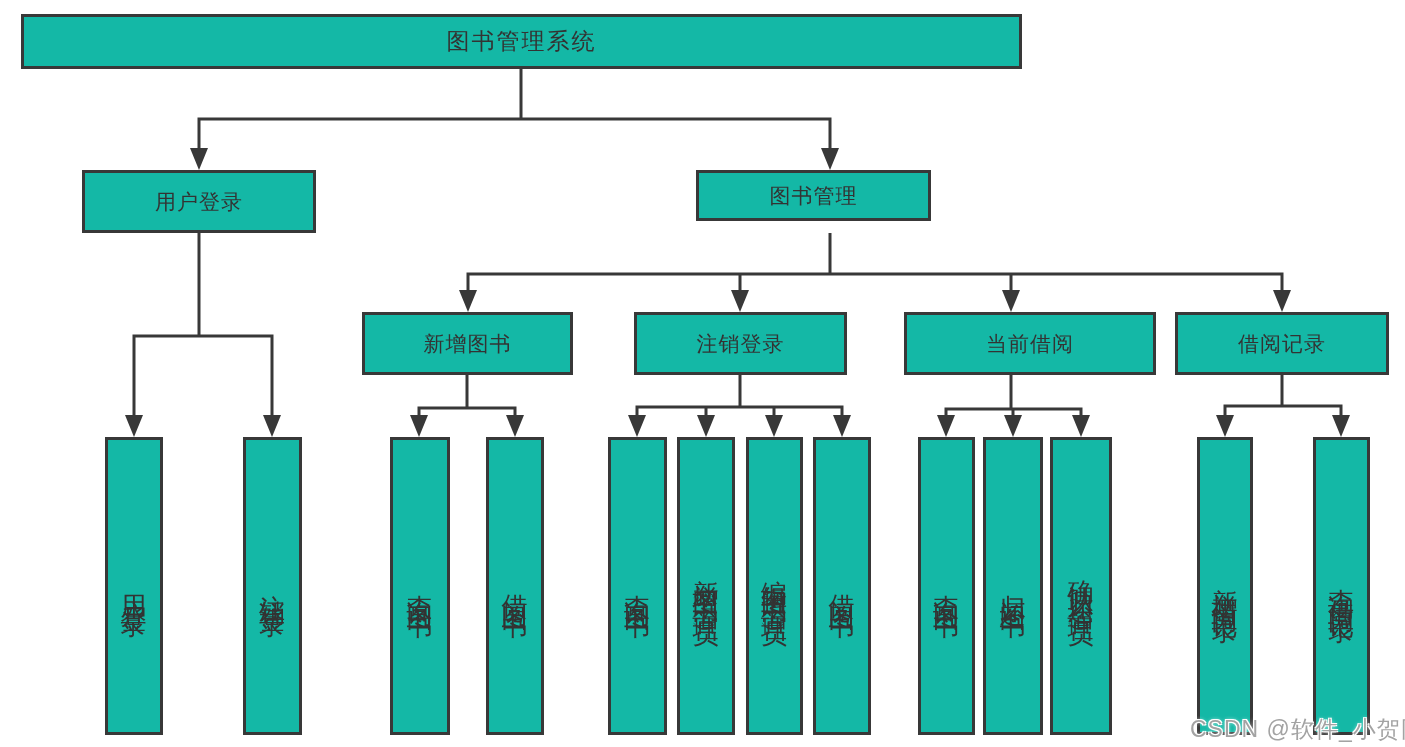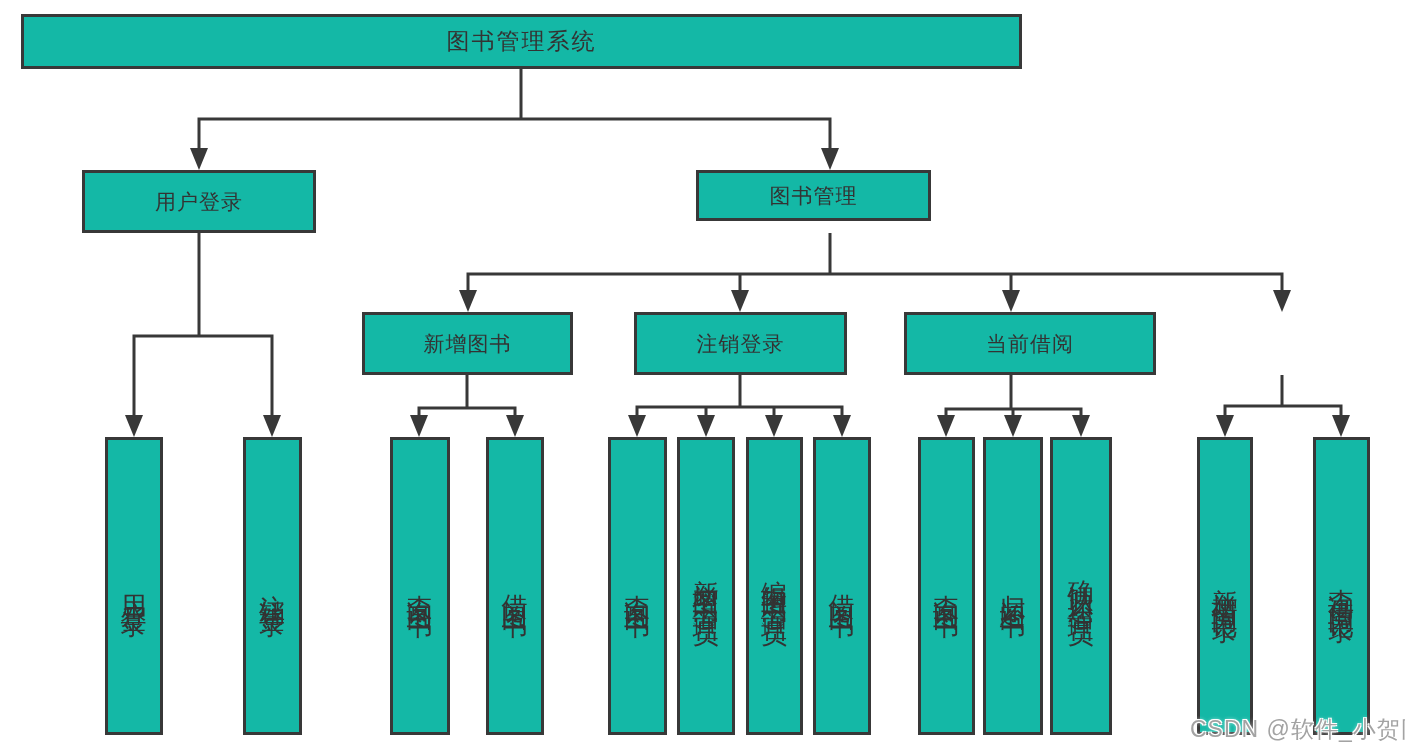--- a/index.html
+++ b/index.html
@@ -105,20 +105,23 @@
 
   <div class="box" style="left:362px;top:312px;width:211px;height:63px">
     <span class="lbl">新增图书</span>
   </div>
   <div class="box" style="left:634px;top:312px;width:213px;height:63px">
     <span class="lbl">注销登录</span>
   </div>
   <div class="box" style="left:904px;top:312px;width:252px;height:63px">
     <span class="lbl">当前借阅</span>
   </div>
+  <div class="box" style="left:1175px;top:312px;width:214px;height:63px">
+    <span class="lbl">借阅记录</span>
+  </div>
 
   <div class="box v" style="left:105px;top:437px;width:58px;height:298px">
     <span class="lbl">用户登录</span>
   </div>
   <div class="box v" style="left:243px;top:437px;width:59px;height:298px">
     <span class="lbl">注销登录</span>
   </div>
 
   <div class="box v" style="left:390px;top:437px;width:60px;height:298px">
     <span class="lbl">查询图书</span>

